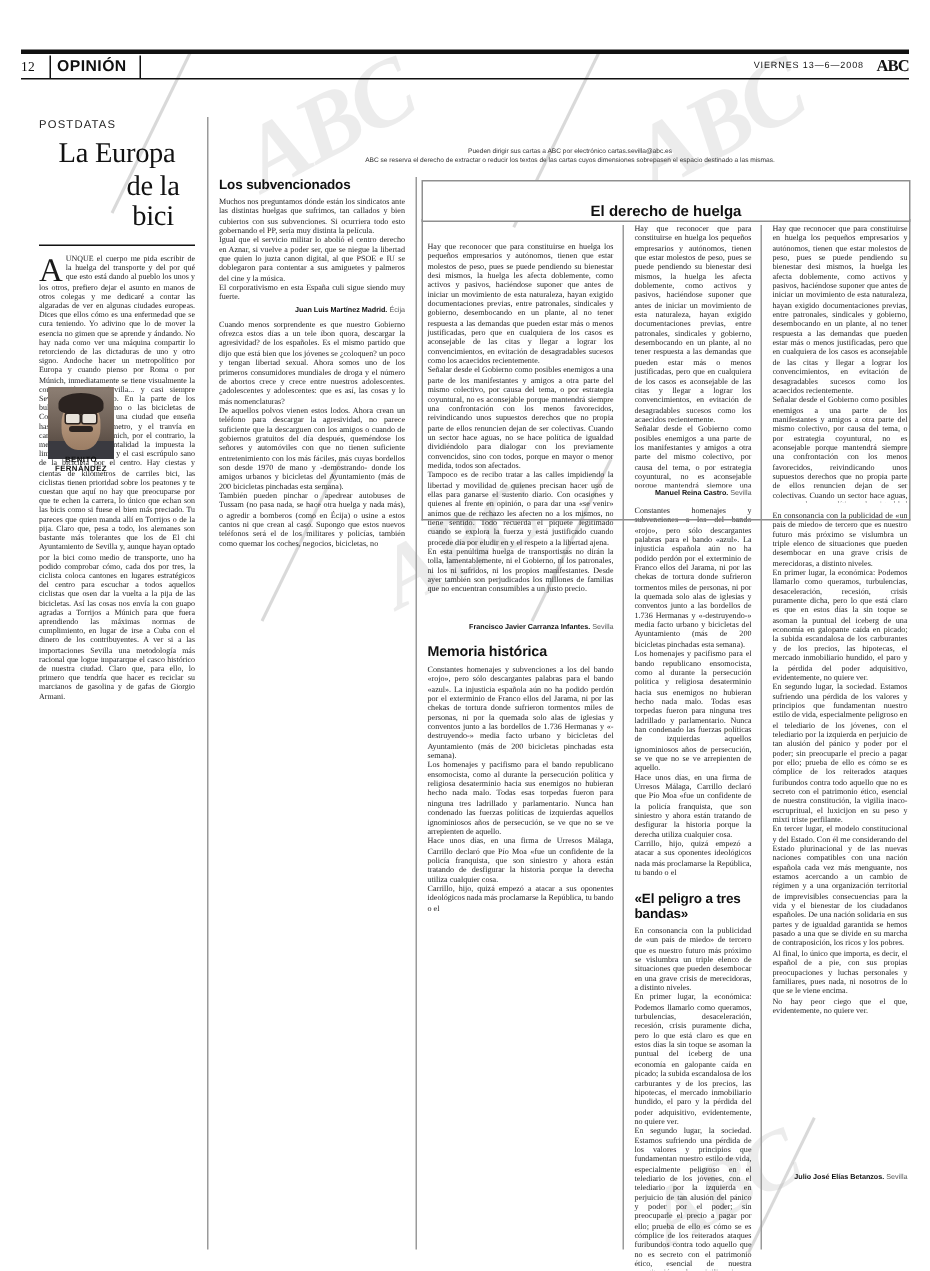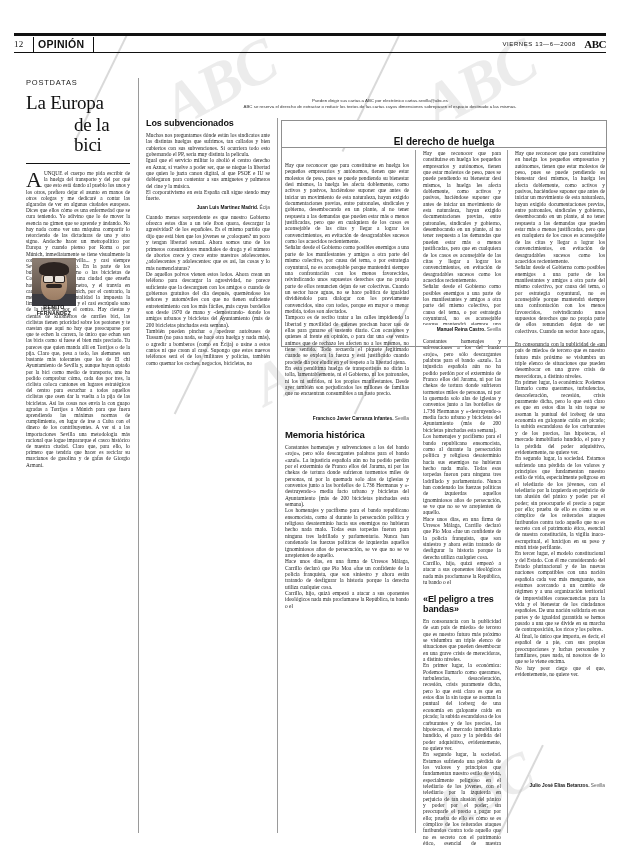--- a/index.html
+++ b/index.html
@@ -32,21 +32,21 @@
             font-family:"Liberation Serif",serif;}
   .rule-mh{position:absolute;left:14px;right:14px;top:52px;height:1px;background:#111;}
 
   
   .col{position:absolute;top:0;}
   .colrule{position:absolute;width:1px;background:#9a9a9a;}
 
   
   .kicker{font-family:"Liberation Sans",sans-serif;font-size:7.5px;letter-spacing:.8px;color:#222;}
   .pd-title{font-family:"Liberation Serif",serif;font-size:19px;line-height:20px;color:#111;
-            margin-top:6px;letter-spacing:-.2px;}
+            margin-top:6px;letter-spacing:-.2px;text-align:center;}
   .rule-thin{height:1px;background:#111;}
 
   .body-txt{font-family:"Liberation Serif",serif;font-size:5.4px;line-height:6.35px;
             text-align:justify;color:#1b1b1b;hyphens:auto;}
   .body-txt.c1{font-size:5.3px;line-height:6.2px;}
   .dropcap{float:left;font-size:22px;line-height:17px;font-weight:400;padding:1px 2px 0 0;
            font-family:"Liberation Serif",serif;}
 
   .photo{width:44px;height:48px;margin:4px auto 2px auto;position:relative;overflow:hidden;
          background:linear-gradient(180deg,#8d7f74 0%,#6d5f55 55%,#4a3f38 100%);}

